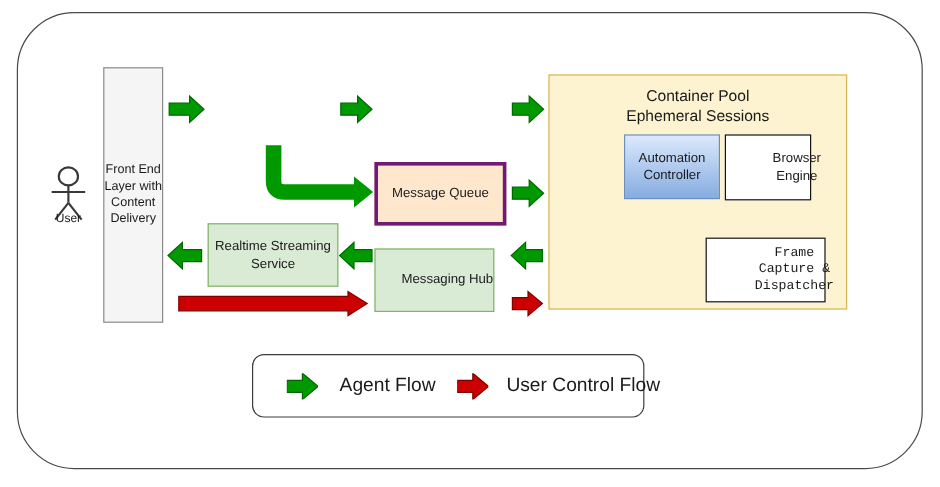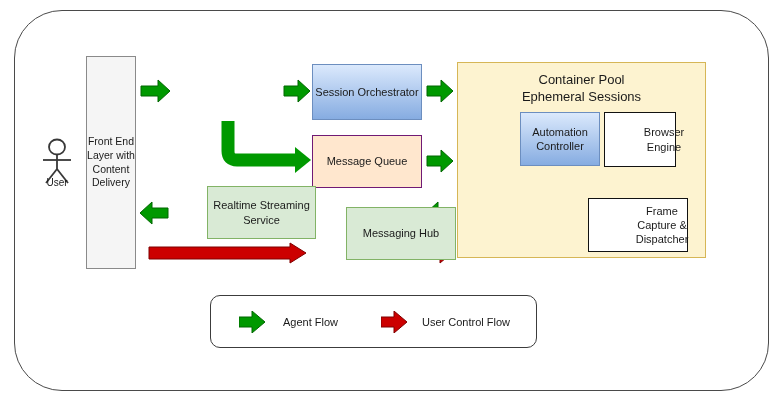--- a/index.html
+++ b/index.html
@@ -14,42 +14,42 @@
   svg.overlay{position:absolute;left:0;top:0;width:783px;height:406px;pointer-events:none;}
   .node{
     position:absolute;display:flex;align-items:center;justify-content:center;
     text-align:center;font-size:11px;line-height:1.3;white-space:pre-line;
     box-sizing:border-box;
   }
   .node-blue{
     background:linear-gradient(180deg,#dbe9fc 0%,#86ace1 100%);
     border:1px solid #6c8ebf;
   }
-  .node-green{background:#d9ead5;border:1px solid #82b366;margin-left:34px;}
-  .node-orange{background:#ffe7ce;border:1px solid #701a75;}
+  .node-green{background:#d9ead5;border:1px solid #82b366;}
+  .node-orange{background:#ffe7ce;border:3px solid #701a75;}
   .node-white{background:#ffffff;border:1.6px solid #111111;padding-left:48px;}
   .node-gray{background:#f5f5f5;border:1px solid #8a8a8a;font-size:10.5px;}
   .container-pool{
     position:absolute;left:457px;top:62px;width:249px;height:196px;
     background:#fdf3d0;border:1px solid #d6b656;box-sizing:border-box;
   }
   .container-title{
     position:absolute;left:0;top:9px;width:100%;text-align:center;
     font-size:13px;line-height:1.3;white-space:pre-line;
   }
   .actor-label{
     position:absolute;left:36px;top:177px;width:42px;text-align:center;font-size:10px;
   }
   .stickman{position:absolute;left:36px;top:136px;}
   .legend{
     position:absolute;left:210px;top:295px;width:327px;height:53px;
     border:1.6px solid #3c3c3c;border-radius:10px;background:#ffffff;box-sizing:border-box;
   }
   .legend .litem{position:absolute;top:50%;transform:translateY(-50%);}
-  .legend .llabel{font-size:11px;white-space:nowrap;}
+  .legend .llabel{font-size:16px;white-space:nowrap;}
   .ag{stroke:#006600;stroke-width:1;}
   .ur{stroke:#7f0000;stroke-width:1;}
   .bl{stroke:#000066;stroke-width:1;}
   .elbow{fill:none;stroke-linejoin:round;}
 </style>
 </head>
 <body>
 
 <div class="canvas">
 
@@ -84,53 +84,50 @@
   <div class="actor-label">User</div>
 
   <div class="node node-gray" style="left:86px;top:56px;width:50px;height:213px;">
     <span>Front End
 Layer with
 Content
 Delivery</span>
   </div>
 
 
-  <div class="node node-blue" style="left:312px;top:64px;width:110px;height:56px;">
-    <span>Session Orchestrator</span>
-  </div>
 
   <div class="node node-orange" style="left:312px;top:135px;width:110px;height:53px;">
     <span>Message Queue</span>
   </div>
 
   <div class="node node-green" style="left:173px;top:186px;width:109px;height:53px;">
     <span>Realtime Streaming
 Service</span>
   </div>
 
-  <div class="node node-green" style="left:312px;top:207px;width:110px;height:53px;">
+  <div class="node node-green" style="left:312px;top:207px;width:100px;height:53px;justify-content:flex-end;">
     <span>Messaging Hub</span>
   </div>
 
   <div class="container-pool">
     <div class="container-title">Container Pool
 Ephemeral Sessions</div>
   </div>
 
   <div class="node node-blue" style="left:493px;top:112px;width:80px;height:54px;margin-left:27px;">
     <span>Automation
 Controller</span>
   </div>
 
   <div class="node node-white" style="left:604px;top:112px;width:72px;height:55px;">
     <span>Browser
 Engine</span>
   </div>
 
-  <div class="node node-white" style="left:588px;top:198px;width:100px;height:54px;">
+  <div class="node node-white" style="left:588px;top:198px;width:100px;height:54px;font-family:Liberation Mono, monospace;">
     <span>Frame Capture &amp;
 Dispatcher</span>
   </div>
 
   <div class="legend">
     <svg class="litem" style="left:28px;" width="26" height="22" viewBox="0 0 26 22">
       <polygon class="ag" points="0,6 13,6 13,0 26,11 13,22 13,16 0,16" fill="#009900"></polygon>
     </svg>
     <span class="litem llabel" style="left:72px;">Agent Flow</span>
     <svg class="litem" style="left:170px;" width="26" height="22" viewBox="0 0 26 22">

